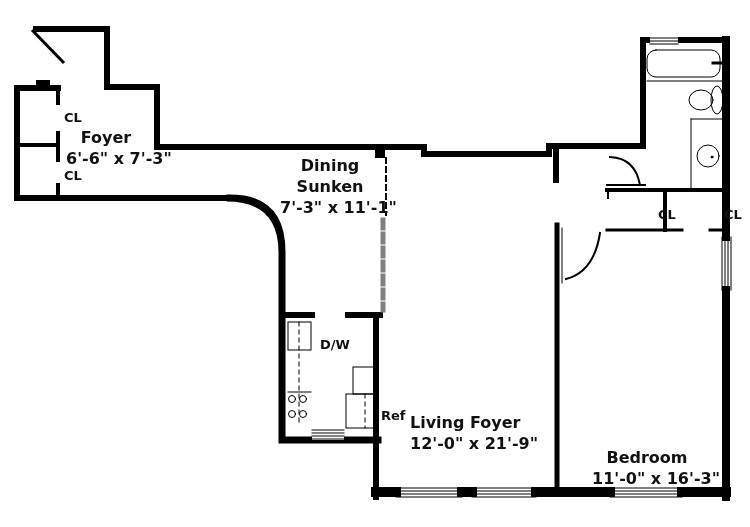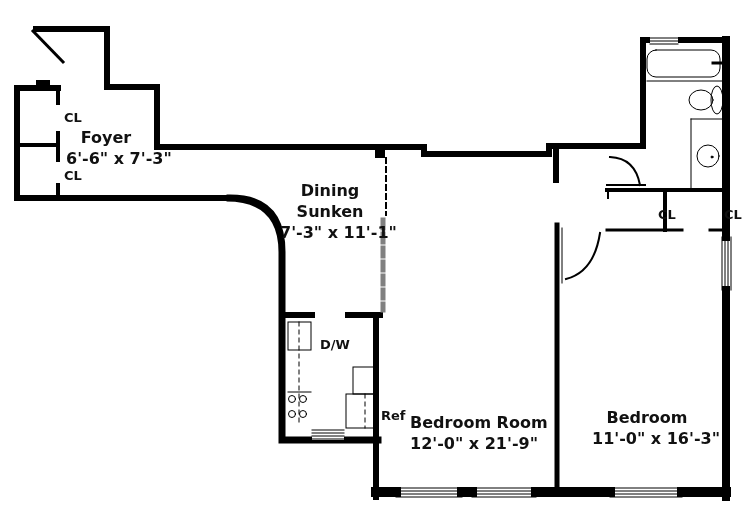--- a/index.html
+++ b/index.html
@@ -133,33 +133,33 @@
 </svg>
 
 <div class="lbl sm" style="left:32px;top:110px;">CL</div>
 <div class="lbl sm" style="left:32px;top:168px;">CL</div>
 
 <div class="lbl md" style="left:66px;top:128px;width:80px;">
   <span>Foyer</span>
   <span>6'-6" x 7'-3"</span>
 </div>
 
-<div class="lbl md" style="left:280px;top:181px;width:100px;">
+<div class="lbl md" style="left:280px;top:156px;width:100px;">
   <span>Dining</span>
   <span>Sunken</span>
   <span>7'-3" x 11'-1"</span>
 </div>
 
 <div class="lbl sm" style="left:288px;top:337px;">D/W</div>
 <div class="lbl sm" style="left:349px;top:408px;">Ref</div>
 
 <div class="lbl md" style="left:410px;top:413px;width:110px;">
-  <span>Bedroom Room</span>
+  <span>Living Foyer</span>
   <span>12'-0" x 21'-9"</span>
 </div>
 
-<div class="lbl md" style="left:592px;top:408px;width:110px;">
+<div class="lbl md" style="left:592px;top:448px;width:110px;">
   <span>Bedroom</span>
   <span>11'-0" x 16'-3"</span>
 </div>
 
 <div class="lbl sm" style="left:626px;top:207px;">CL</div>
 <div class="lbl sm" style="left:692px;top:207px;">CL</div>
 
 </body></html>

